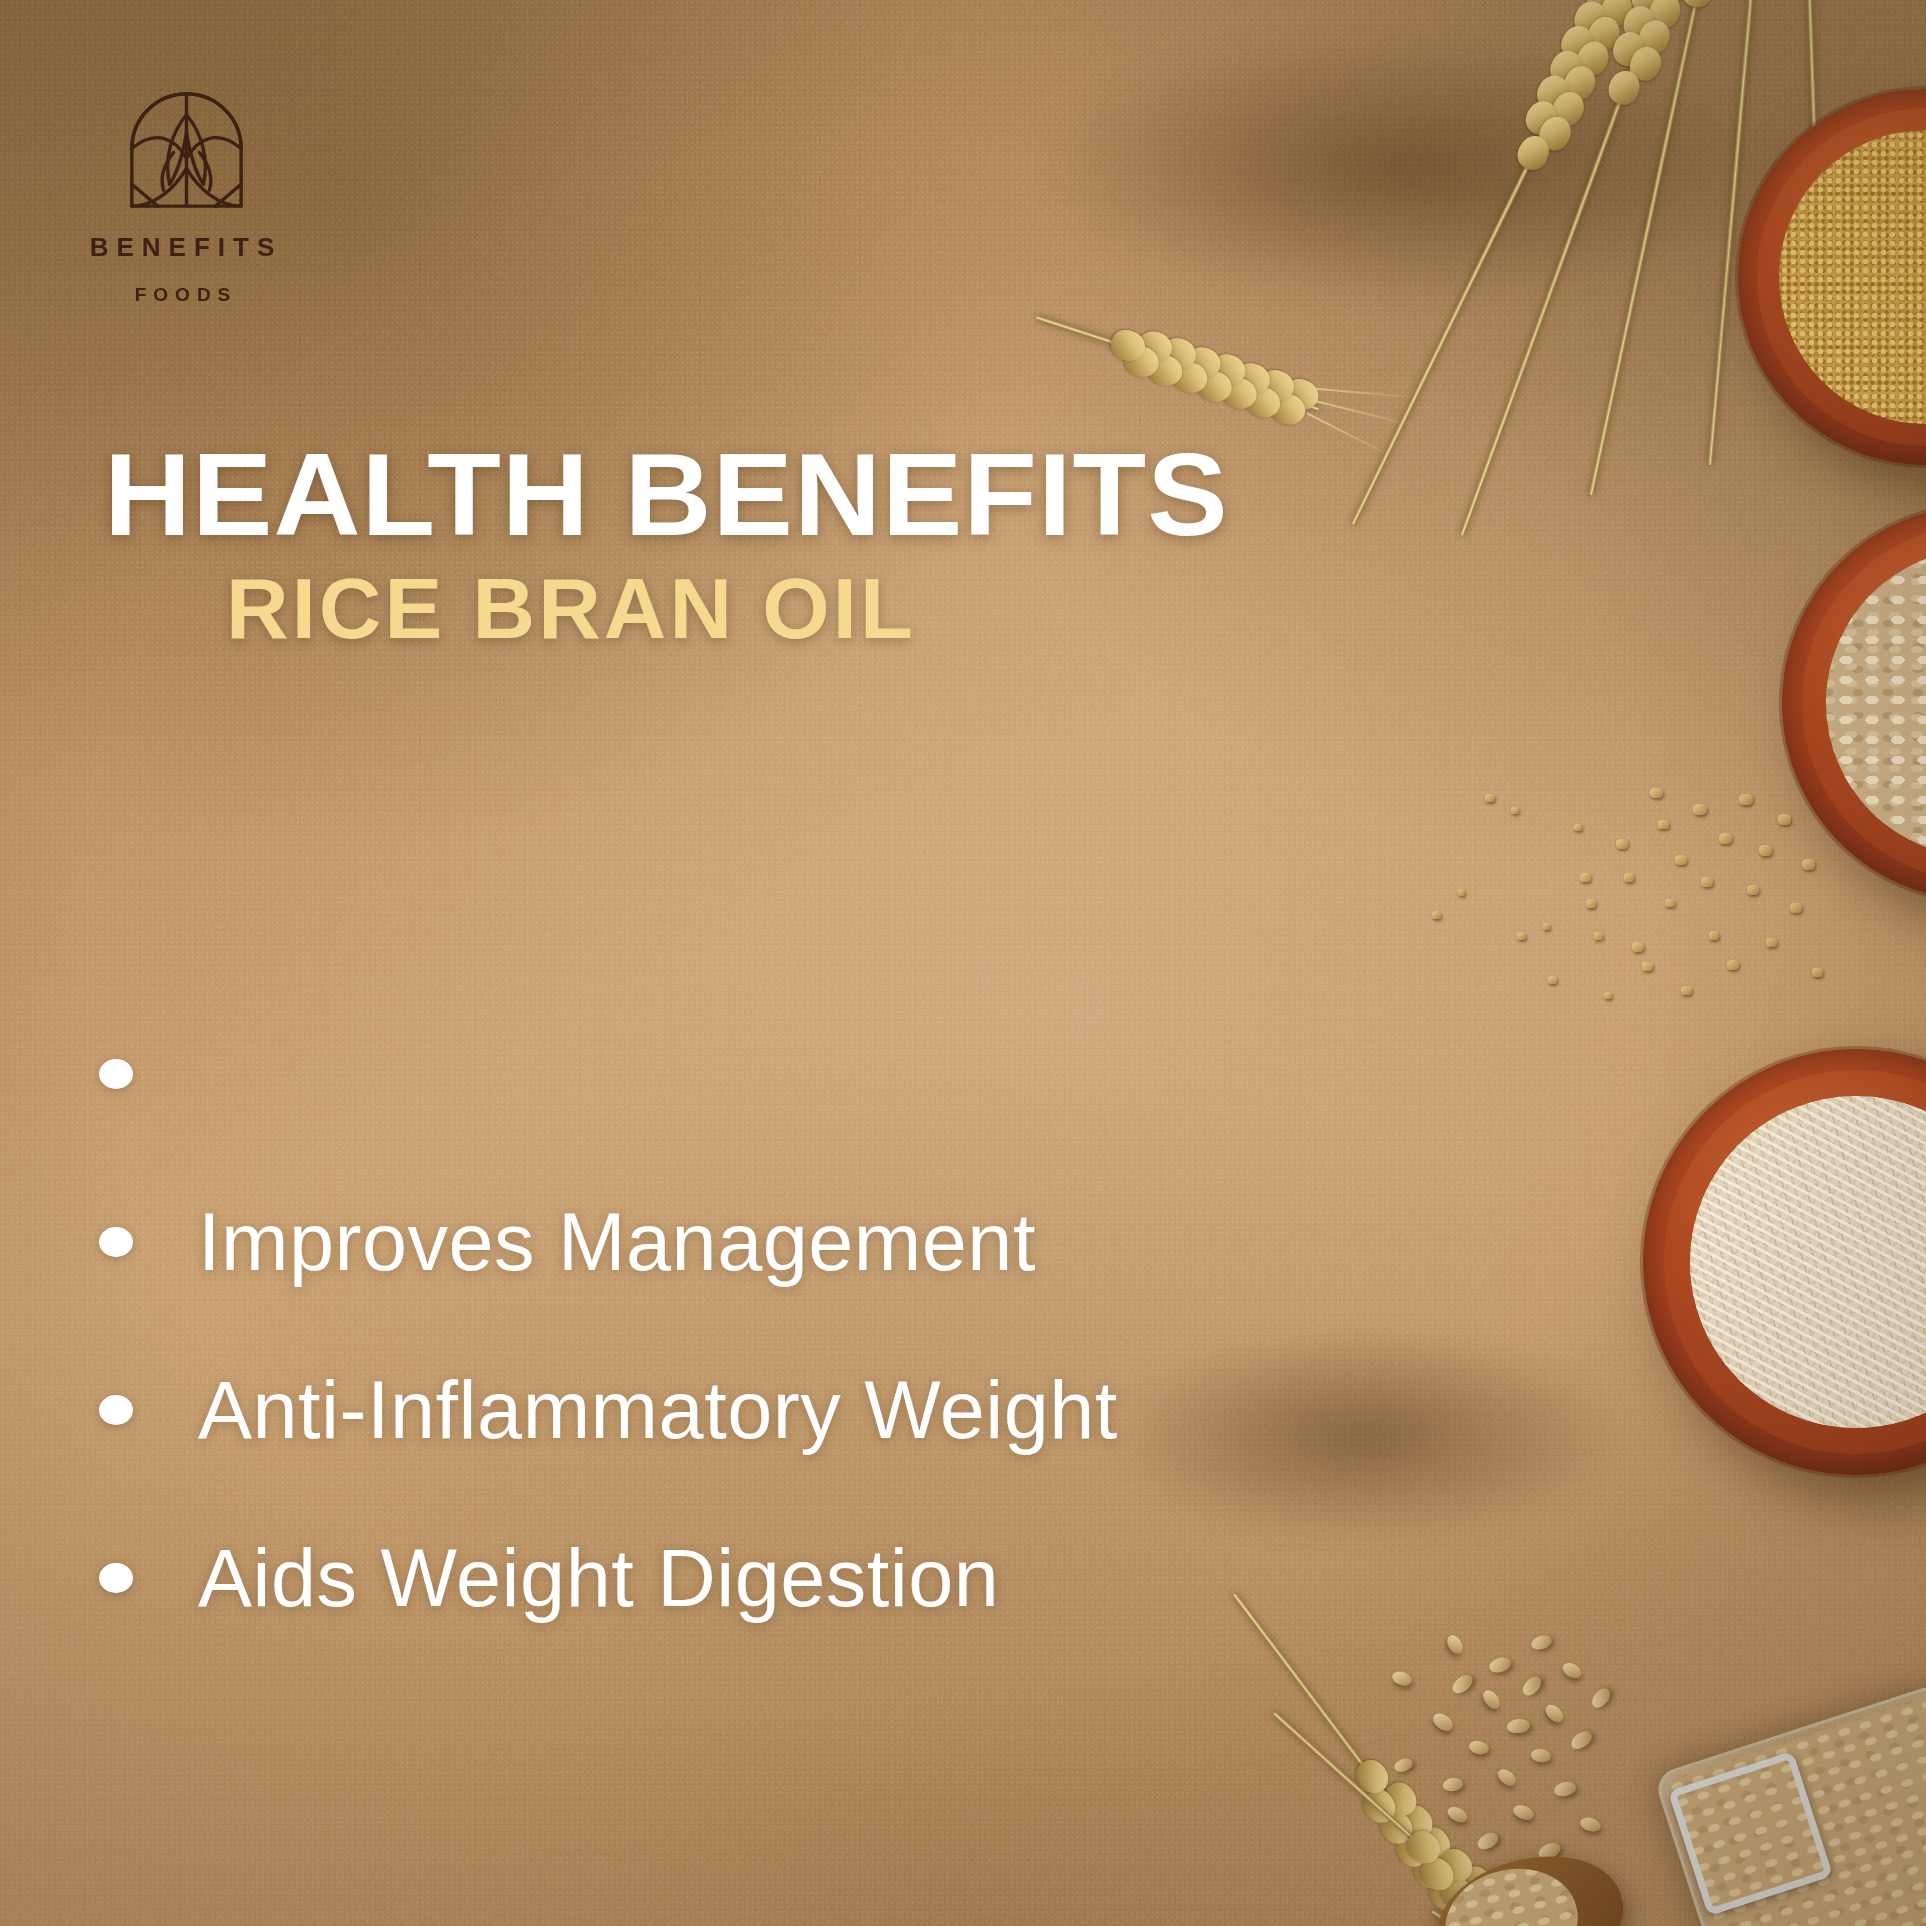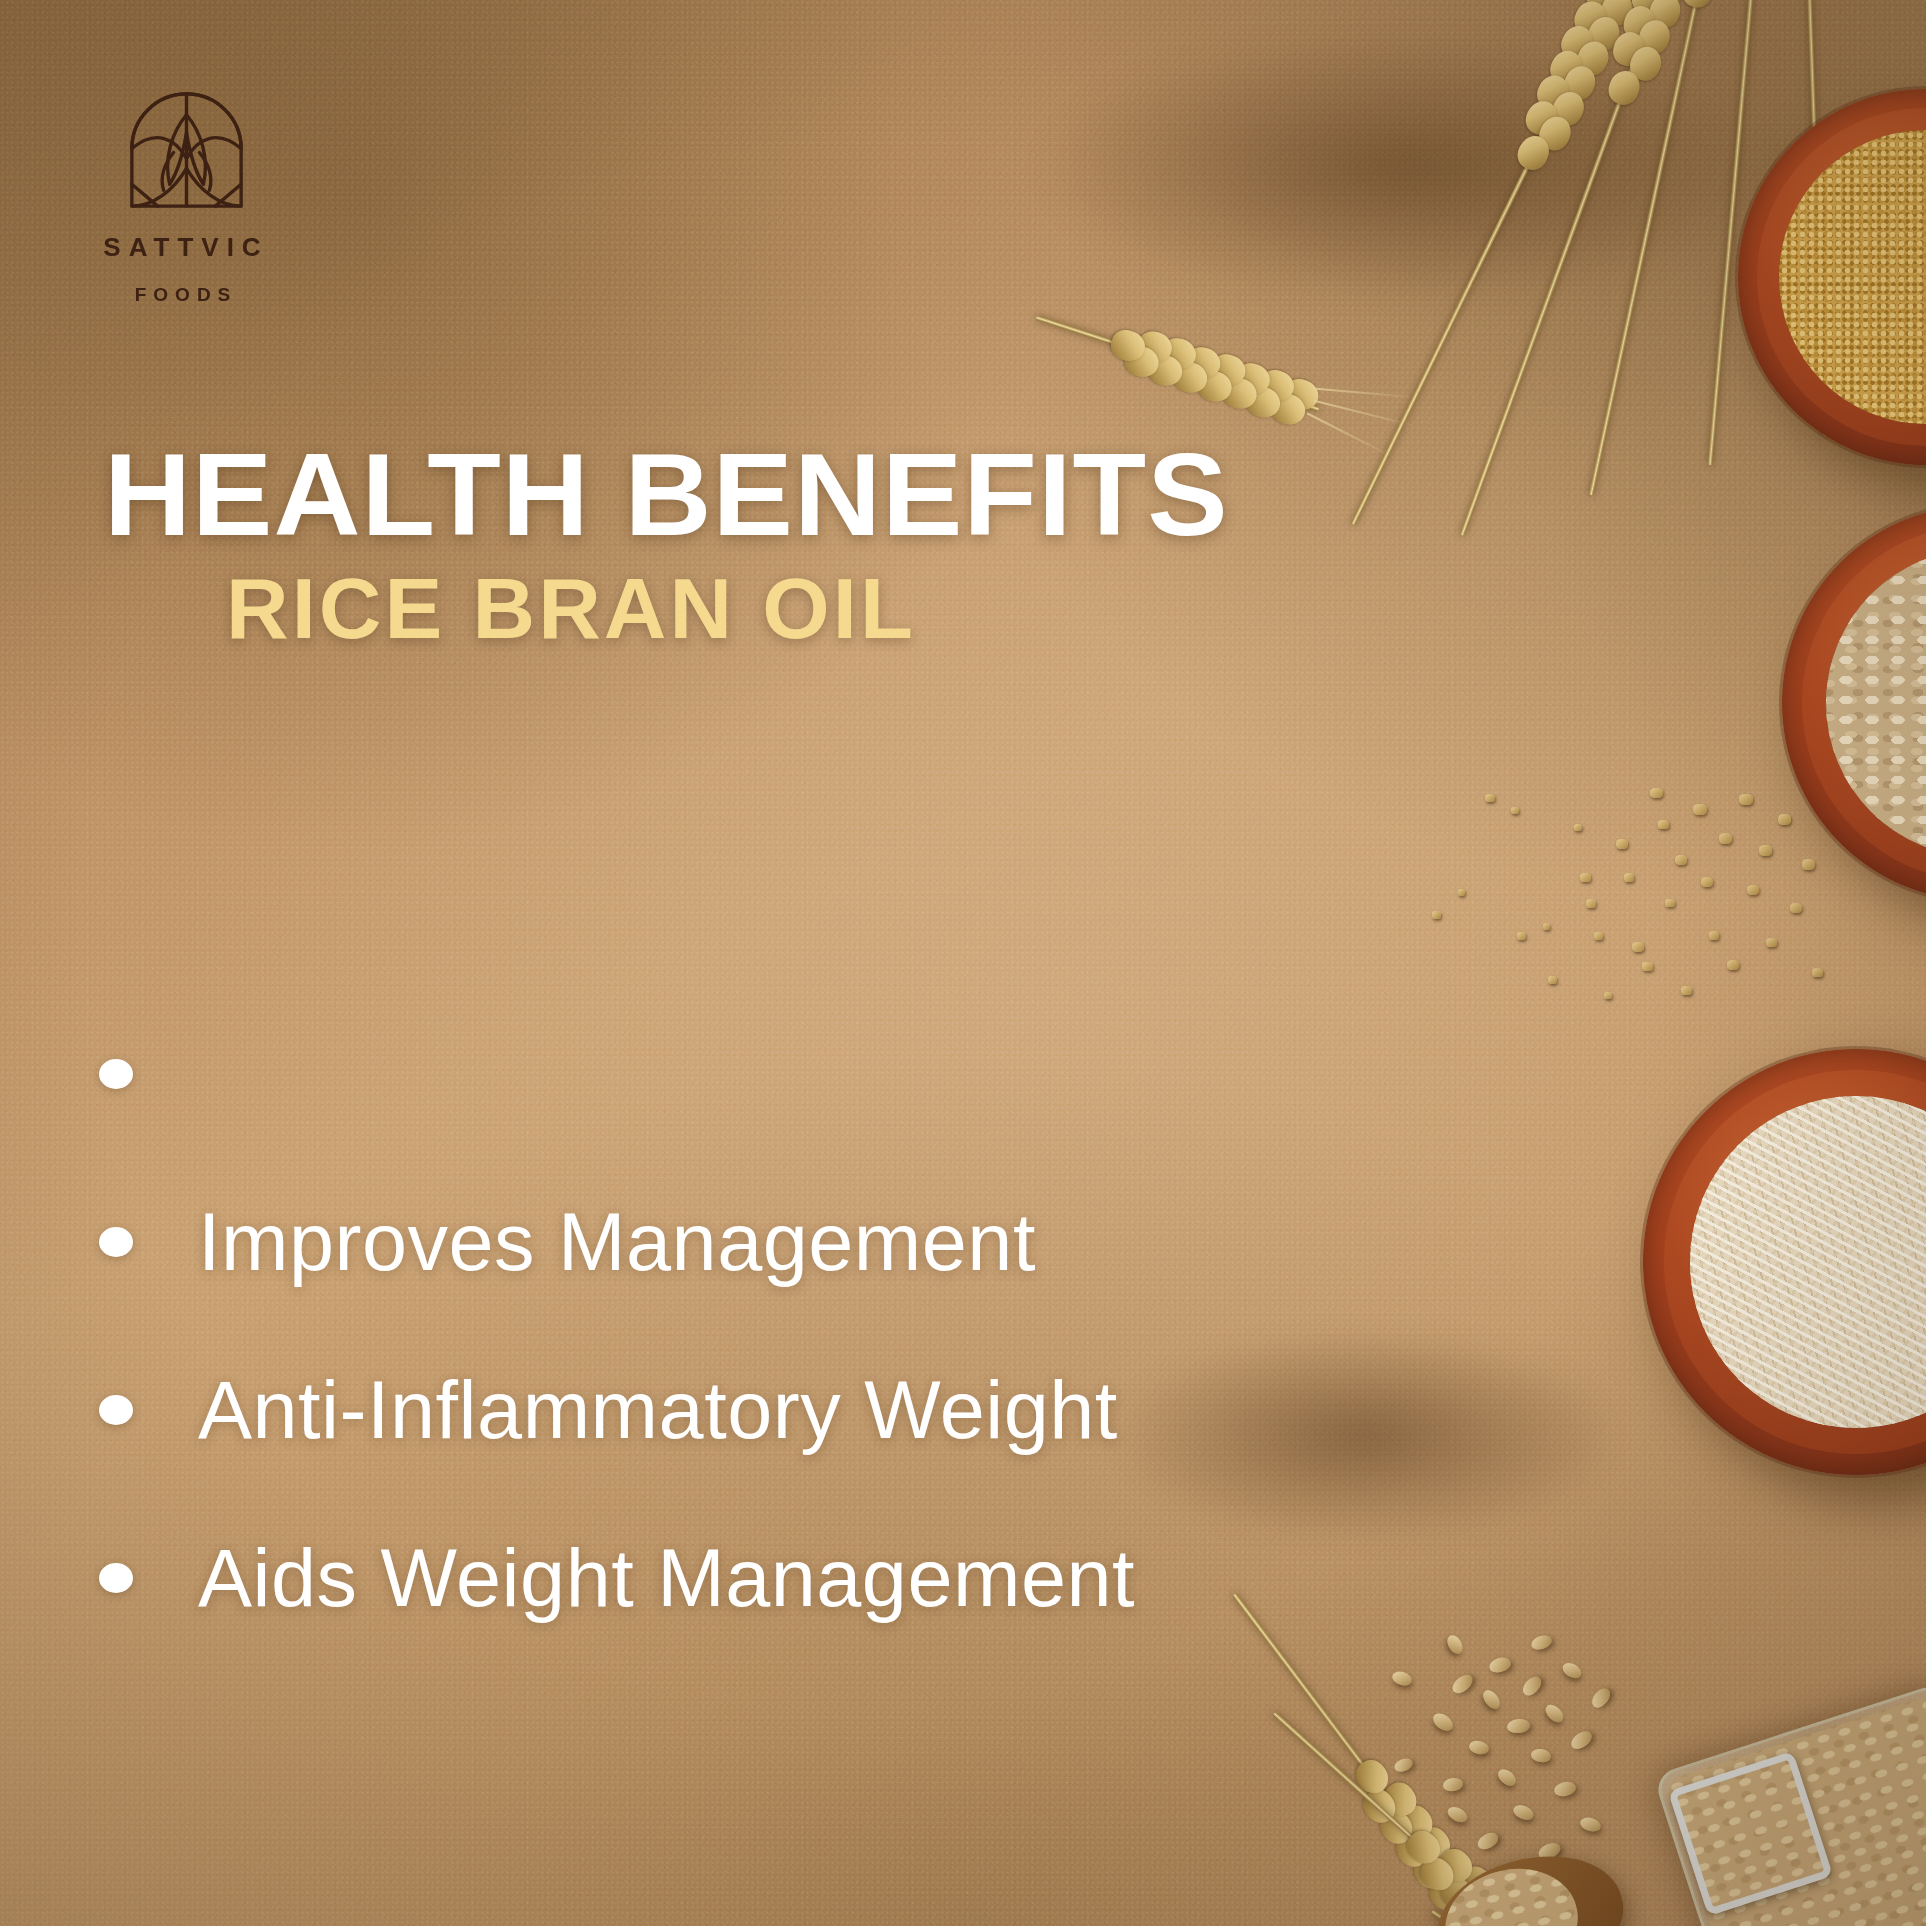--- a/index.html
+++ b/index.html
@@ -509,40 +509,40 @@
           <path d="M20 134 C42 134 62 118 75 96"></path>
           <path d="M130 134 C108 134 88 118 75 96"></path>
           <path d="M75 42 C60 60 52 86 58 112 C66 100 72 78 75 60"></path>
           <path d="M75 42 C90 60 98 86 92 112 C84 100 78 78 75 60"></path>
           <path d="M62 80 C52 92 48 106 52 118"></path>
           <path d="M88 80 C98 92 102 106 98 118"></path>
           <path d="M20 112 L46 134"></path>
           <path d="M130 112 L104 134"></path>
         </svg>
       </span>
-      <div class="logo-name">SATTVIC</div>
+      <div class="logo-name">BENEFITS</div>
       <div class="logo-sub">FOODS</div>
     </div>
 
     <div class="headline">HEALTH BENEFITS</div>
     <div class="subheadline">RICE BRAN OIL</div>
 
     <div class="benefits">
       <div class="benefit">
         <span class="dot"></span>
       </div>
       <div class="benefit">
         <span class="dot"></span>
         <span class="label">Improves Management</span>
       </div>
       <div class="benefit">
         <span class="dot"></span>
         <span class="label">Anti-Inflammatory Weight</span>
       </div>
       <div class="benefit">
         <span class="dot"></span>
-        <span class="label">Aids Weight Management</span>
+        <span class="label">Aids Weight Digestion</span>
       </div>
     </div>
 
   </div>
 </div>
 
 
 </body></html>

